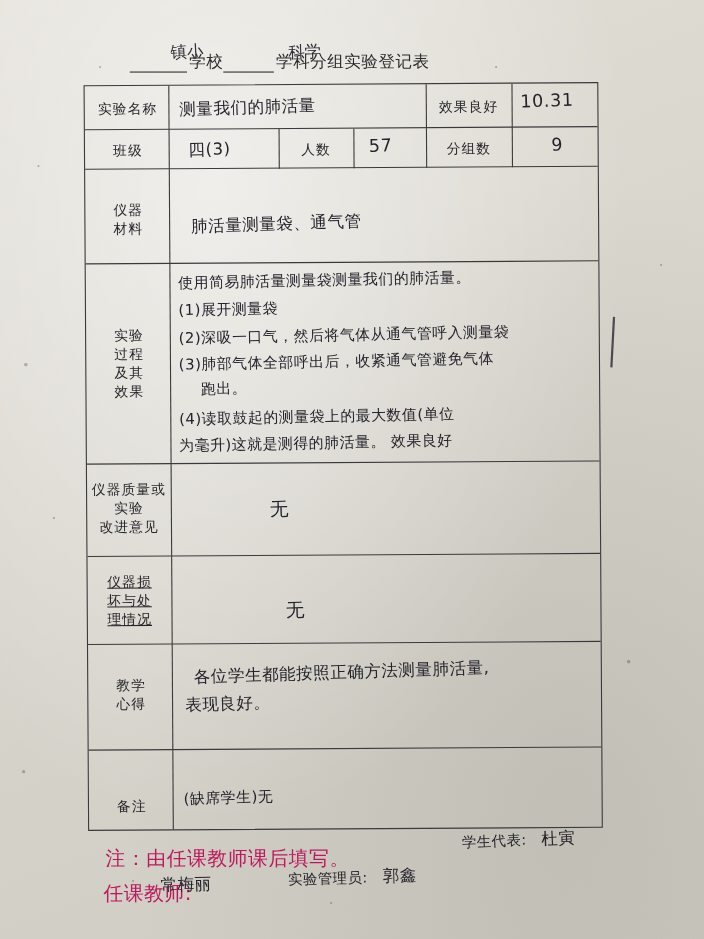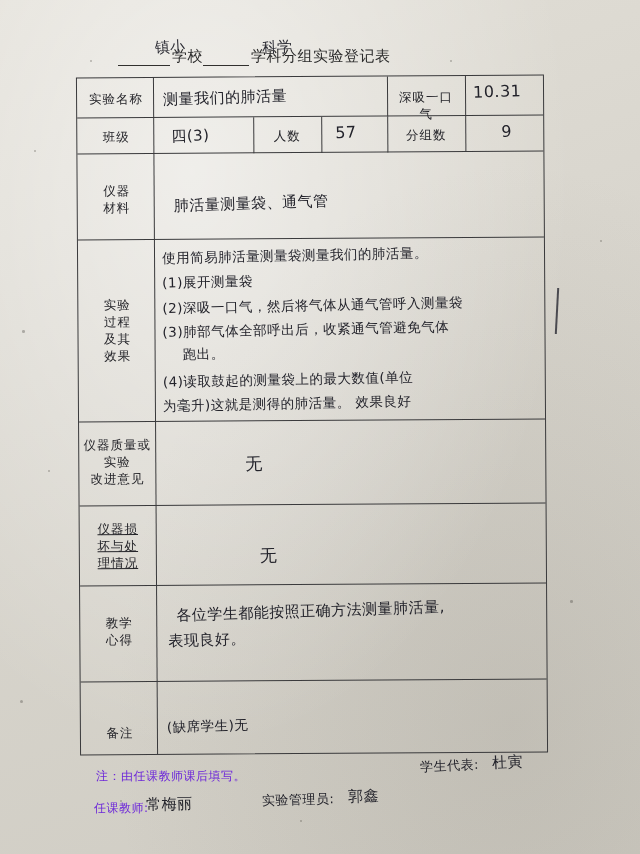--- a/index.html
+++ b/index.html
@@ -115,22 +115,22 @@
     line-height: 20px;
     letter-spacing: 0.5px;
   }
   .hw.sm { font-size: 13.5px; }
   .hw.big { font-size: 17px; }
   .rot1 { transform: rotate(-1.5deg); }
   .rot2 { transform: rotate(-2.5deg); }
   .rot0 { transform: rotate(-0.8deg); }
   .footer {
     position: absolute;
-    font-size: 12px;
-    color: #6d28d9;
+    font-size: 18px;
+    color: #be185d;
     letter-spacing: 0.5px;
   }
   .stray {
     position: absolute;
     background: #4a4a50;
   }
 </style>
 </head>
 <body>
 
@@ -159,21 +159,21 @@
   <div class="title-hand2 hand">科学</div>
 
   <div class="tbl">
 
     <div class="row" style="top:0; height:40px;"></div>
     <div class="vline" style="left:76px; top:0; height:40px;"></div>
     <div class="vline" style="left:310px; top:0; height:40px;"></div>
     <div class="vline" style="left:388px; top:0; height:40px;"></div>
     <div class="lbl" style="left:8px; top:12px; width:62px;">实验名称</div>
     <div class="hw rot1" style="left:86px; top:10px;">测量我们的肺活量</div>
-    <div class="lbl" style="left:316px; top:12px; width:66px;">深吸一口气</div>
+    <div class="lbl" style="left:316px; top:12px; width:66px;">效果良好</div>
     <div class="hw rot1" style="left:396px; top:6px; font-size:16px;">10.31</div>
 
     <div class="row" style="top:40px; height:36px;"></div>
     <div class="vline" style="left:76px; top:40px; height:36px;"></div>
     <div class="vline" style="left:176px; top:40px; height:36px;"></div>
     <div class="vline" style="left:244px; top:40px; height:36px;"></div>
     <div class="vline" style="left:310px; top:40px; height:36px;"></div>
     <div class="vline" style="left:388px; top:40px; height:36px;"></div>
     <div class="lbl" style="left:8px; top:50px; width:62px;">班级</div>
     <div class="hw rot1" style="left:94px; top:48px;">四(3)</div>

